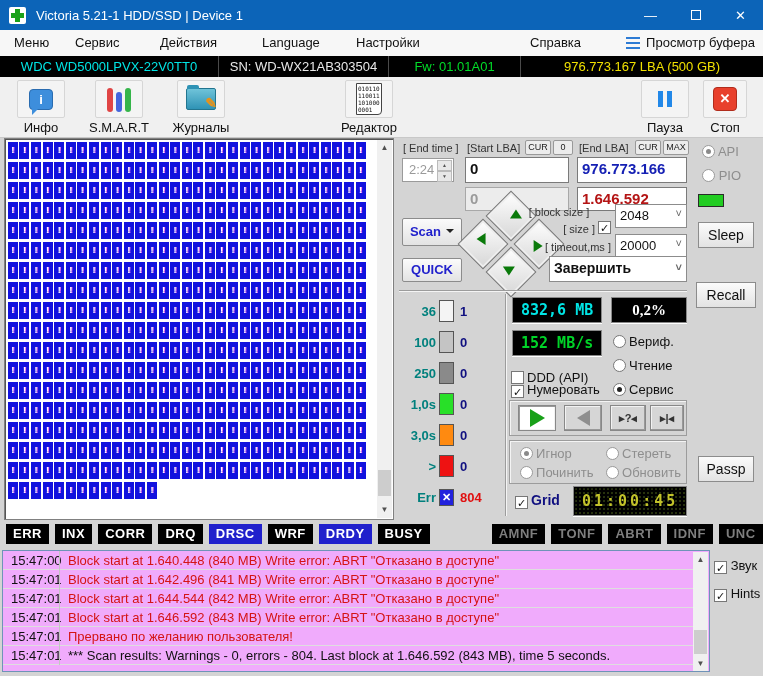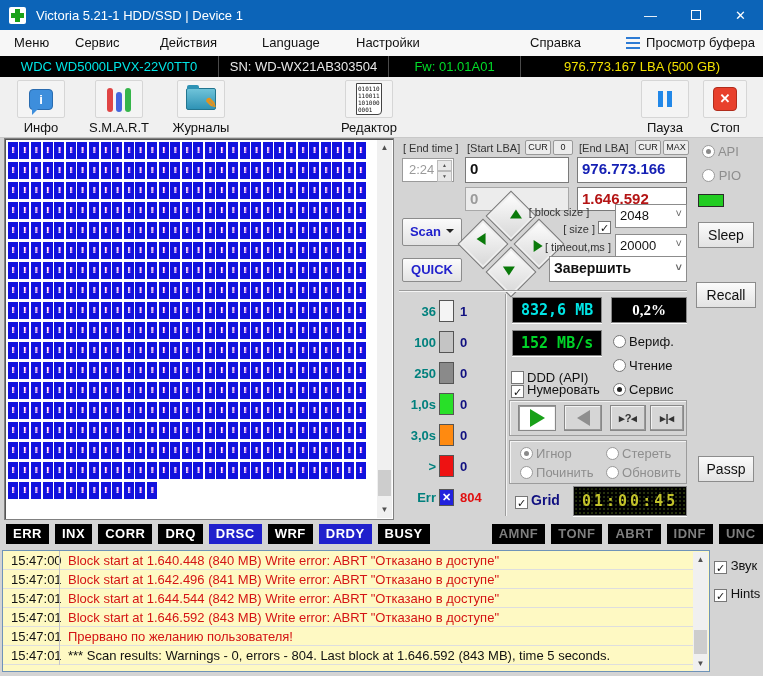--- a/index.html
+++ b/index.html
@@ -130,21 +130,21 @@
   .sbtn { position:absolute; background:linear-gradient(#fbfbfb,#e3e3e3); border:1px solid #8c8c8c; font-size:14px; color:#111; text-align:center; }
 
   
   .flags { position:absolute; left:-2px; top:520px; width:763px; height:28px; background:#d4d4d4; display:flex; align-items:center; padding-left:6px; }
   .badge { height:20px; padding:0 7px; margin-right:6px; background:#000; color:#fff; font-weight:bold; font-size:13px; line-height:20px; letter-spacing:.5px; }
   .badge.blue { background:#2020cc; }
   .badge.dim { color:#7e7e7e; }
 
   
   .logwrap { position:absolute; left:-2px; top:548px; width:763px; height:128px; background:#d4d4d4; }
-  .logbox { position:absolute; left:2px; top:2px; width:708px; height:122px; background:#fef9c3; border:1px solid #6f93b8; overflow:hidden; }
+  .logbox { position:absolute; left:2px; top:2px; width:708px; height:122px; background:#f0abfc; border:1px solid #6f93b8; overflow:hidden; }
   .logrow { display:flex; height:19px; align-items:center; border-bottom:1px solid #dedede; font-size:13px; }
   .logrow .t { width:56px; padding-left:8px; color:#111; flex:none; }
   .logrow .sep { width:1px; height:19px; background:#c4c4c4; flex:none; }
   .logrow .m { padding-left:8px; white-space:nowrap; }
   .log-scroll { position:absolute; right:1px; top:1px; width:15px; height:120px; background:#f0f0f0; }
   .log-thumb { top:78px; height:24px; }
   .logside { position:absolute; left:712px; top:2px; width:49px; height:122px; }
   .logside .opt { position:absolute; left:2px; white-space:nowrap; }
 </style>
 </head>

